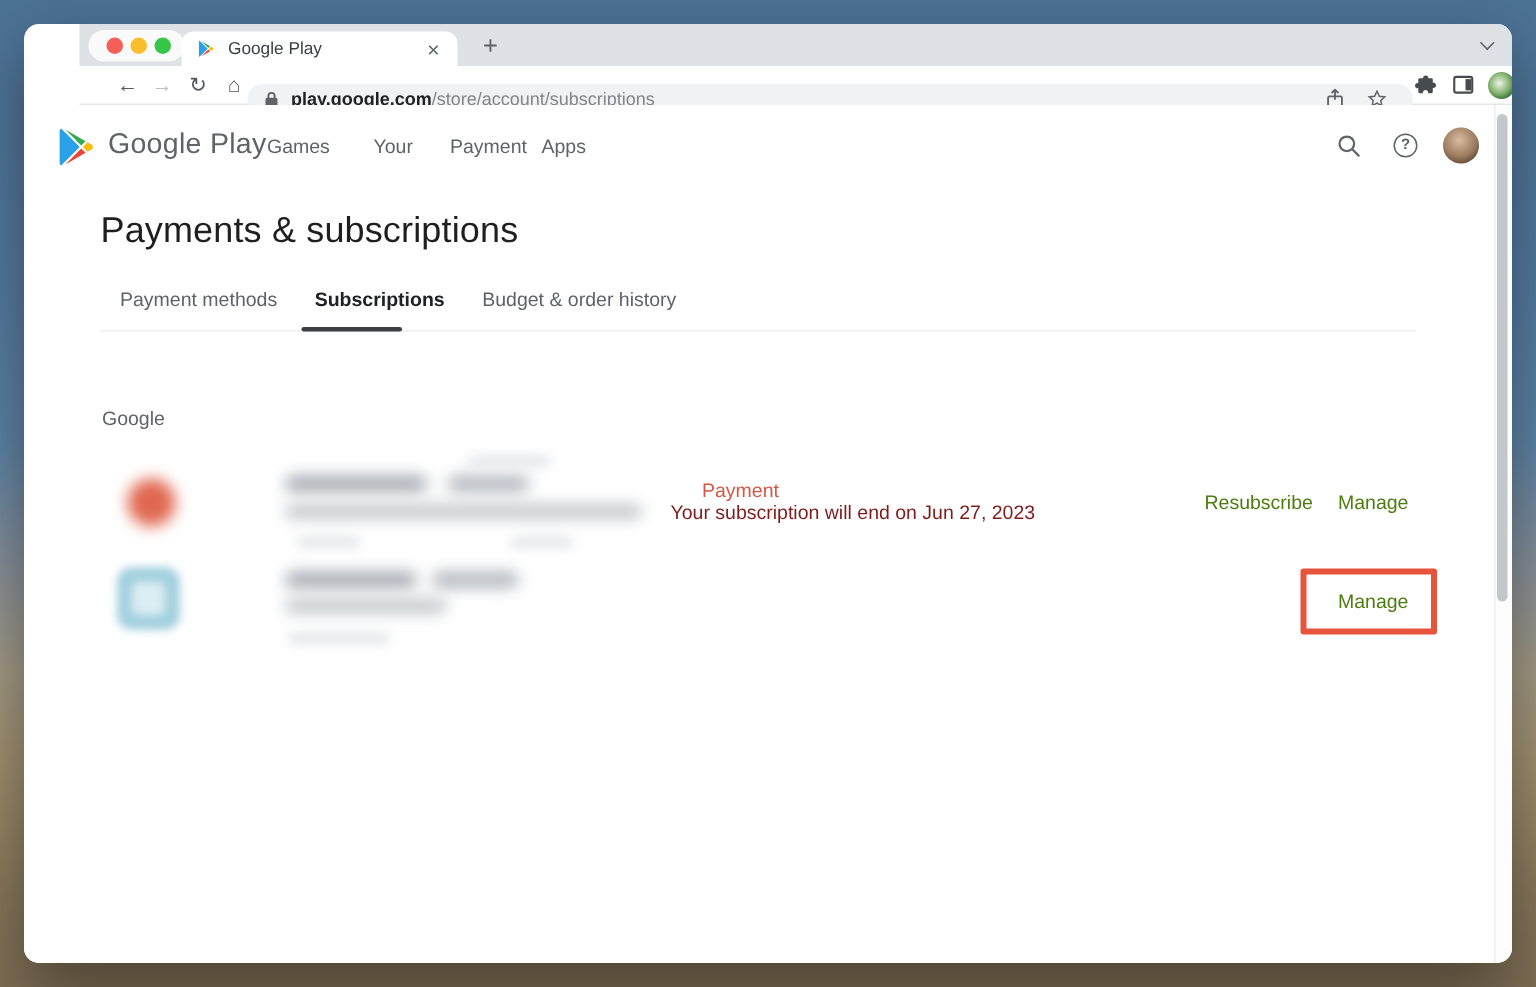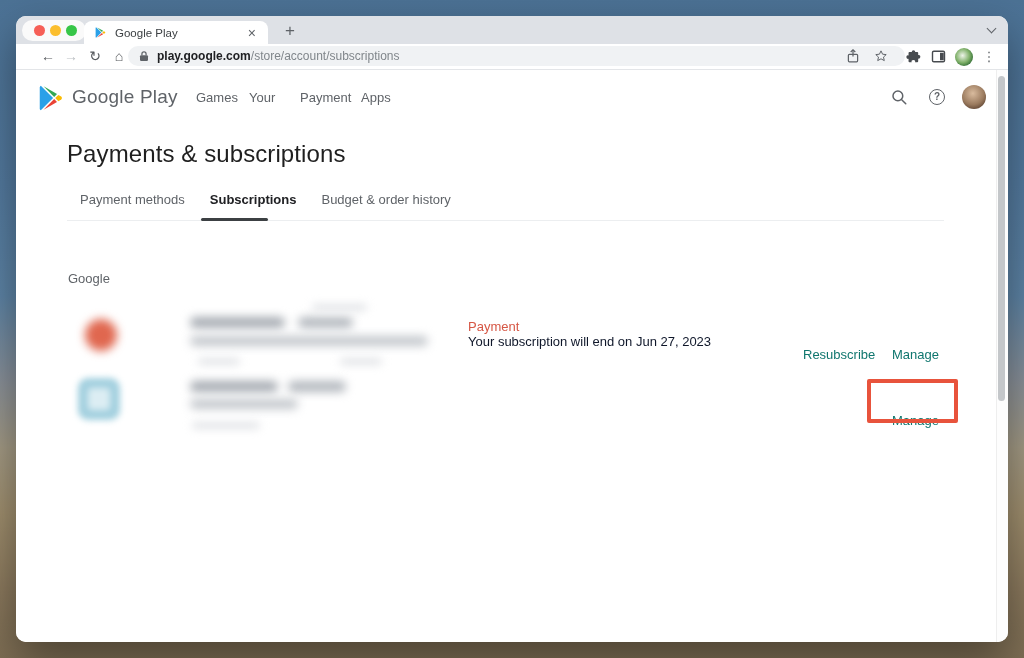--- a/index.html
+++ b/index.html
@@ -12,20 +12,21 @@
       #8c7a5e 90%, #7e6e54 100%);
     position:relative;
   }
   .abs { position:absolute; }
 
   
   .window {
     position:absolute; left:16px; top:16px; width:992px; height:626px;
     border-radius:10px; overflow:hidden; background:#fff;
     box-shadow:0 18px 45px rgba(0,0,0,.42);
+    padding-left:37px;
   }
 
   
   .tabstrip { position:relative; height:28px; background:#dee1e6; }
   .traffic-pill { position:absolute; left:6px; top:4px; width:64px; height:21px;
     background:#fafafa; border-radius:11px; }
   .light { position:absolute; top:5px; width:11px; height:11px; border-radius:50%; }
   .light.r { left:12px; background:#f65f57; }
   .light.y { left:28px; background:#fbbe2e; }
   .light.g { left:44px; background:#37c648; }
@@ -41,21 +42,21 @@
   .strip-chevron { position:absolute; right:13px; top:9px; width:7px; height:7px;
     border-right:1.7px solid #5f6368; border-bottom:1.7px solid #5f6368;
     transform:rotate(45deg); }
 
   
   .toolbar { position:relative; height:26px; background:#fff;
     border-bottom:1px solid #e3e5e8; }
   .nav-glyph { position:absolute; top:0; width:18px; height:25px; line-height:25px;
     text-align:center; font-size:14px; color:#55585c; }
   .nav-glyph.disabled { color:#bcc0c4; }
-  .urlbar { position:absolute; left:112px; top:2px; width:777px; height:20px;
+  .urlbar { position:absolute; left:112px; top:12px; width:777px; height:20px;
     background:#f0f2f4; border-radius:10px; }
   .url-lock { position:absolute; left:11px; top:4px; }
   .url-text { position:absolute; left:29px; top:0; line-height:20px; font-size:12px;
     white-space:nowrap; }
   .url-domain { color:#202124; font-weight:bold; }
   .url-path { color:#80868b; }
   .in-pill { position:absolute; top:3px; }
   .tb-icon { position:absolute; top:5px; }
   .tb-avatar { position:absolute; left:939px; top:4px; width:18px; height:18px;
     border-radius:50%;
@@ -104,24 +105,24 @@
   .r1-icon { position:absolute; left:69px; top:249px; width:32px; height:32px;
     border-radius:50%; background:#e0674f; filter:blur(5px); }
   .r1-l1 { position:absolute; left:174px; top:247px; display:flex; gap:13px; }
   .r1-l1 .bar { height:11px; }
   .r1-l2 { position:absolute; left:174px; top:266px; width:238px; height:10px;
     background:#c3c7cc; }
   .faint { position:absolute; height:7px; background:#e2e4e7; border-radius:4px;
     filter:blur(4px); }
   .row-status { position:absolute; left:452px; top:249px; font-size:13px;
     color:#d65745; }
-  .row-detail1 { position:absolute; left:452px; top:264px; font-size:13px;
-    color:#0f172a; }
-  .link { position:absolute; font-size:13px; font-weight:500; color:#0f766e;
-    cursor:pointer;margin-top:20px; }
+  .row-detail1 { position:absolute; left:431px; top:264px; font-size:13px;
+    color:#7f1d1d; }
+  .link { position:absolute; font-size:13px; font-weight:500; color:#4d7c0f;
+    cursor:pointer; }
 
   .r2-icon { position:absolute; left:62px; top:308px; width:42px; height:42px;
     border-radius:10px; background:#a3d0df; filter:blur(3px);
     display:flex; align-items:center; justify-content:center; }
   .r2-icon .inner { width:22px; height:22px; background:#dcedf3; border-radius:4px; }
   .r2-l1 { position:absolute; left:174px; top:311px; display:flex; gap:10px; }
   .r2-l1 .bar { height:11px; }
   .r2-l2 { position:absolute; left:174px; top:329px; width:108px; height:10px;
     background:#c3c7cc; }
   .row-detail2 { position:absolute; left:452px; top:323px; font-size:13px;
@@ -193,21 +194,21 @@
 
     <svg class="abs" style="left:20px;top:13px" width="30" height="30" viewBox="0 0 24 24">
       <path fill="#2aa0e8" d="M3,20.5V3.5C3,2.91 3.34,2.39 3.84,2.15L13.69,12L3.84,21.85C3.34,21.6 3,21.09 3,20.5Z"></path>
       <path fill="#34a853" d="M6.05,2.66L16.81,8.88L14.54,11.15L6.05,2.66Z"></path>
       <path fill="#fbbc04" d="M20.16,10.81C20.5,11.08 20.75,11.5 20.75,12C20.75,12.5 20.53,12.9 20.18,13.18L17.89,14.5L15.39,12L17.89,9.5L20.16,10.81Z"></path>
       <path fill="#ea4335" d="M16.81,15.12L6.05,21.34L14.54,12.85L16.81,15.12Z"></path>
     </svg>
     <div class="brand-text">Google Play</div>
 
     <div class="main-nav">
-      <span style="left:180px">Games</span>
+      <span style="left:162px">Games</span>
       <span style="left:233px">Your</span>
       <span style="left:284px">Payment</span>
       <span style="left:345px">Apps</span>
     </div>
 
     <svg class="abs" style="left:874px;top:18px" width="18" height="18" viewBox="0 0 24 24">
       <circle cx="10.5" cy="10.5" r="6.5" fill="none" stroke="#5f6368" stroke-width="2"></circle>
       <line x1="15.6" y1="15.6" x2="21" y2="21" stroke="#5f6368" stroke-width="2" stroke-linecap="round"></line>
     </svg>
     <div class="h-help">?</div>

